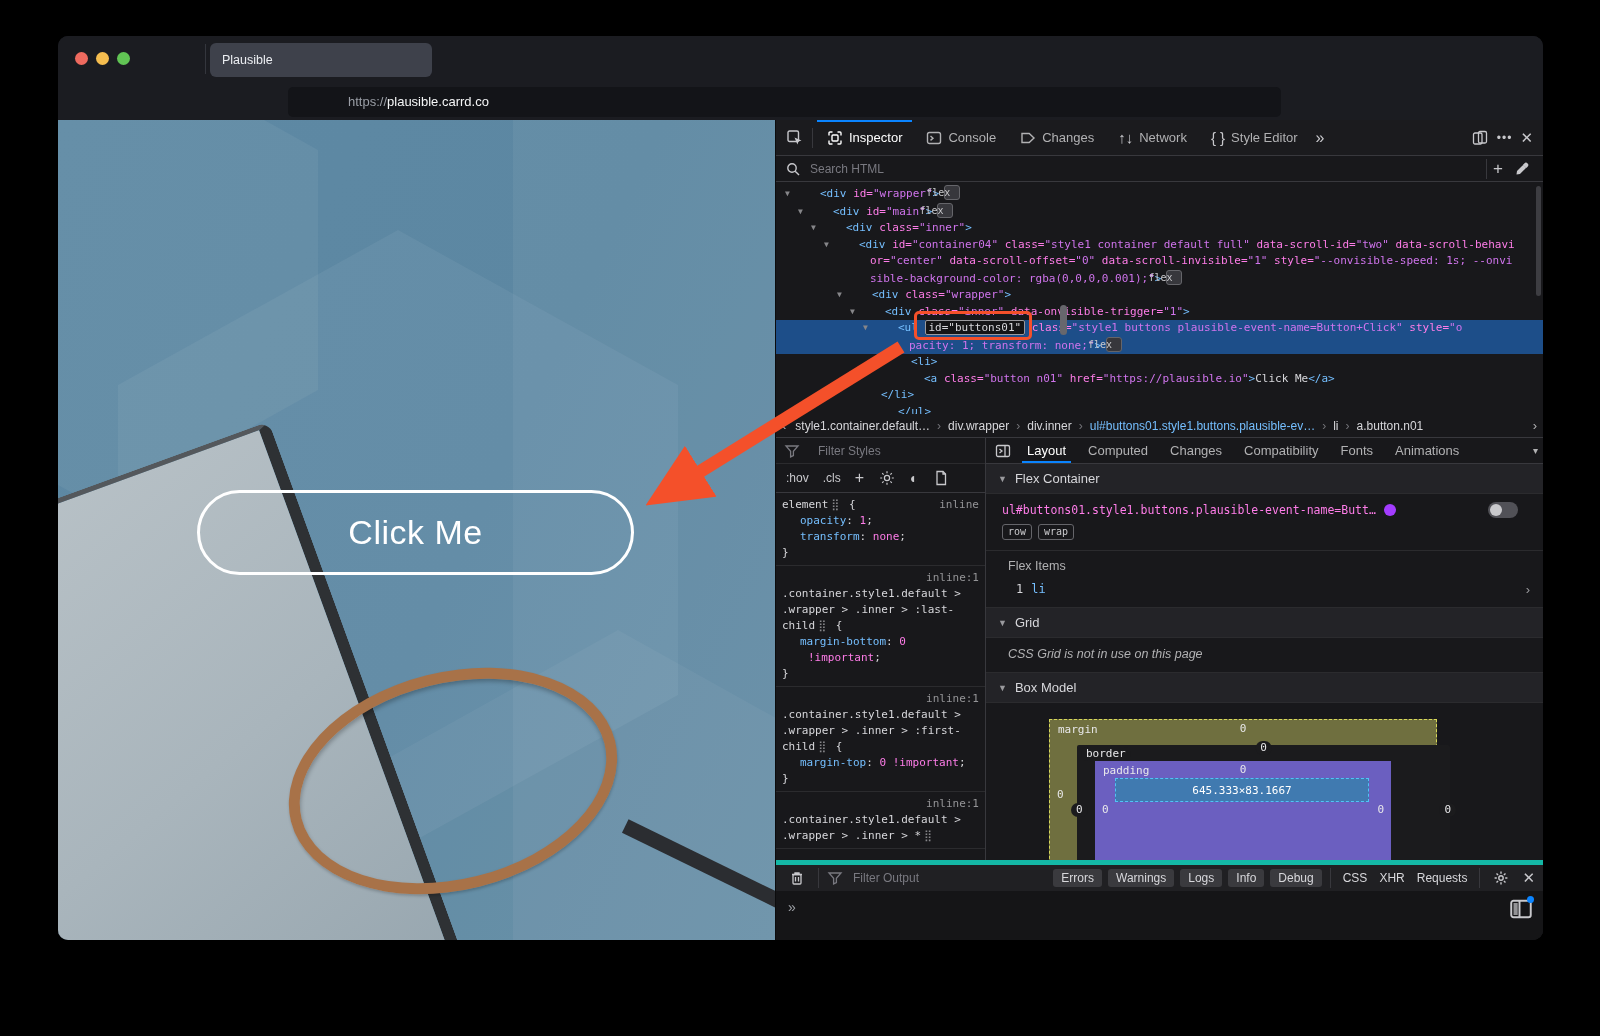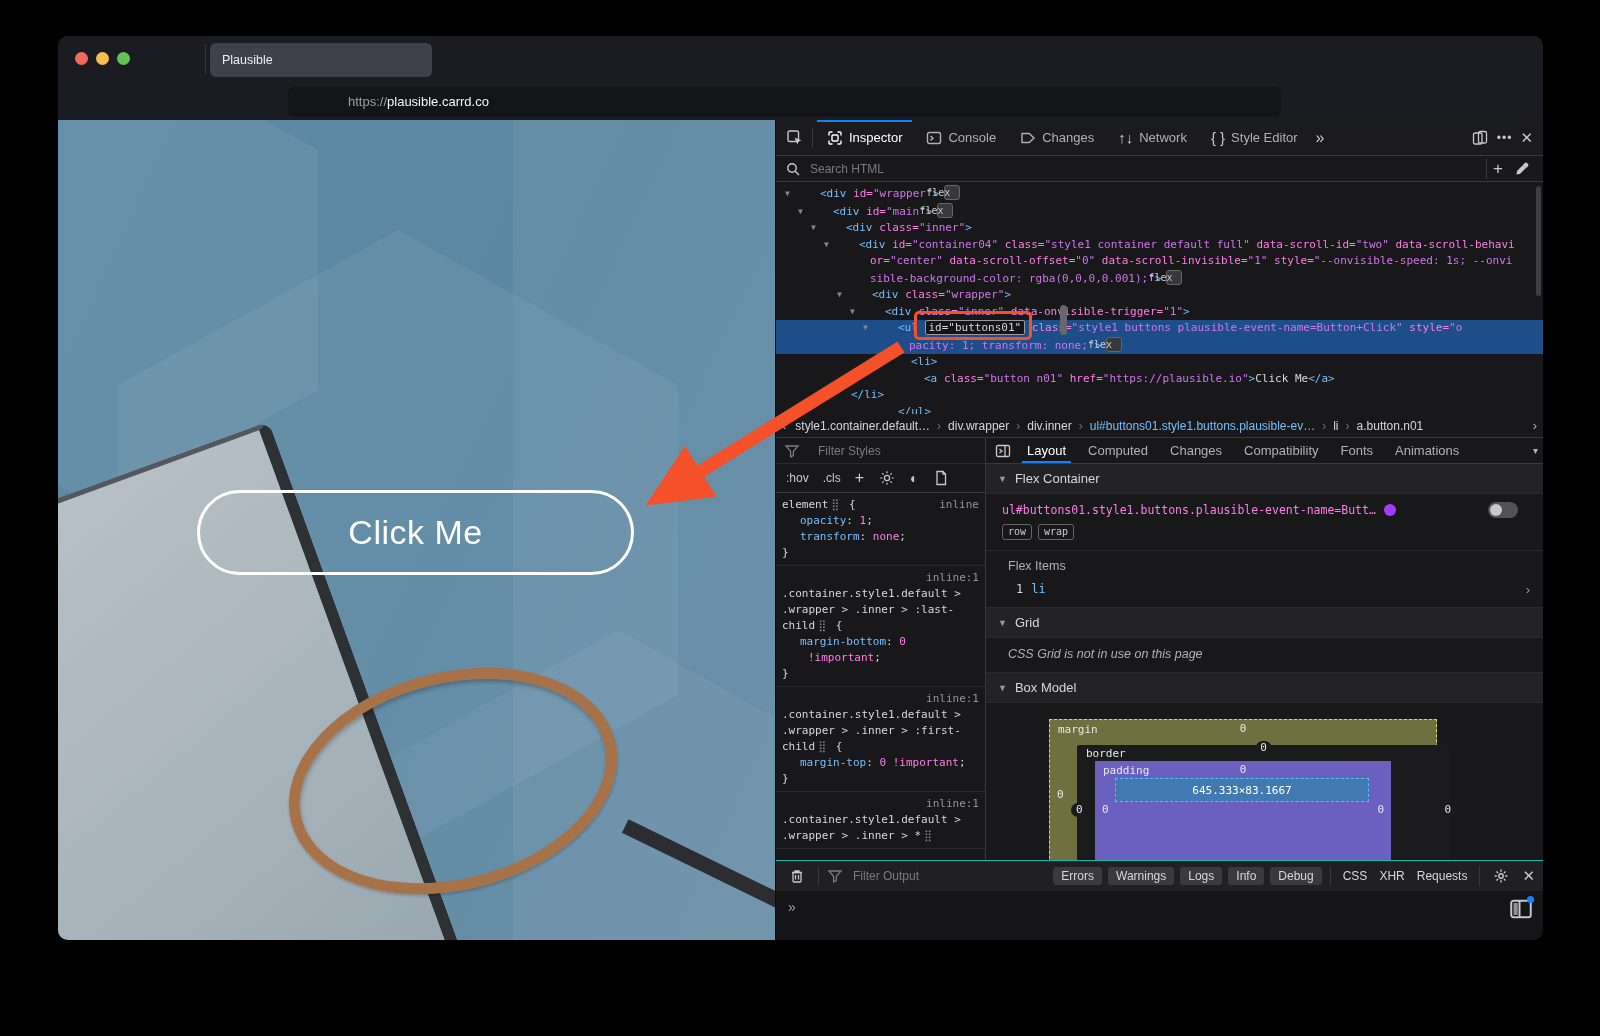--- a/index.html
+++ b/index.html
@@ -135,21 +135,21 @@
   #bm-margin{position:absolute;left:63px;top:16px;width:388px;height:150px;background:#6f6f3f;
     border:1px dashed #d7d759;}
   #bm-border{position:absolute;left:27px;top:25px;width:373px;height:130px;background:#1b1b1d;border-radius:2px;}
   #bm-padding{position:absolute;left:18px;top:16px;width:296px;height:120px;background:#6b5fc0;}
   #bm-content{position:absolute;left:20px;top:17px;width:254px;height:24px;background:#407ab0;
     border:1px dashed #51c3f7;display:flex;align-items:center;justify-content:center;color:#fff;}
   .bm-label{position:absolute;left:8px;top:3px;}
   .bm-chip{background:#1b1b1d;border-radius:7px;padding:0 5px;line-height:14px;}
   .bm-v{position:absolute;line-height:14px;}
   
-  #consolebar{position:absolute;left:0;top:740px;width:100%;height:31px;background:#202023;border-top:1px solid #14b8a6;
+  #consolebar{position:absolute;left:0;top:740px;width:100%;height:31px;background:#202023;border-top:5px solid #14b8a6;
     display:flex;align-items:center;gap:8px;padding:0 8px;}
   #consolebar .filter-input{width:150px;background:transparent;border:none;outline:none;color:#d7d7db;font-size:12px;}
   #consolebar .filter-input::placeholder{color:#797980;}
   .chip{padding:2px 8px;border-radius:3px;background:#3a3a3e;color:#d7d7db;font-size:12px;cursor:pointer;}
   .cat{padding:2px 4px;color:#d7d7db;font-size:12px;cursor:pointer;}
   #chips{display:flex;gap:6px;margin-left:auto;}
   #cats{display:flex;gap:4px;}
   #consolearea{position:absolute;left:0;top:771px;width:100%;height:49px;background:#151517;}
   #prompt{position:absolute;left:12px;top:8px;color:#9da0a6;font-size:14px;cursor:text;}
   #split-ico{position:absolute;right:10px;top:6px;width:24px;height:24px;color:#c8c8cc;cursor:pointer;}
@@ -284,21 +284,21 @@
             <div class="code-row selected">
               <div class="code-line" style="padding-left: 133px; text-indent: -23px; max-width: 690px;"><span class="exp">▼</span><span class="seg-tag">&lt;ul </span><span class="seg-editbox">id="buttons01"</span><span class="seg-attr"> class=</span><span class="seg-val">"style1 buttons plausible-event-name=Button+Click"</span><span class="seg-attr"> style=</span><span class="seg-val">"opacity: 1; transform: none;"</span><span class="seg-tag">&gt;</span><span class="mbadge">flex</span></div>
             </div>
             <div class="code-row">
               <div class="code-line" style="padding-left: 146px; text-indent: -23px;"><span class="exp">▼</span><span class="seg-tag">&lt;li&gt;</span></div>
             </div>
             <div class="code-row">
               <div class="code-line" style="padding-left: 159px; text-indent: -23px;"><span class="exp"></span><span class="seg-tag">&lt;a </span><span class="seg-attr">class=</span><span class="seg-val">"button n01"</span><span class="seg-attr"> href=</span><span class="seg-val">"</span><span class="seg-link">https://plausible.io</span><span class="seg-val">"</span><span class="seg-tag">&gt;</span><span class="seg-txt">Click Me</span><span class="seg-tag">&lt;/a&gt;</span></div>
             </div>
             <div class="code-row">
-              <div class="code-line" style="padding-left: 86px; text-indent: -23px;"><span class="exp"></span><span class="seg-tag">&lt;/li&gt;</span></div>
+              <div class="code-line" style="padding-left: 116px; text-indent: -23px;"><span class="exp"></span><span class="seg-tag">&lt;/li&gt;</span></div>
             </div>
             <div class="code-row">
               <div class="code-line" style="padding-left: 133px; text-indent: -23px;"><span class="exp"></span><span class="seg-tag">&lt;/ul&gt;</span></div>
             </div>
           </div>
         <div id="markup-scroll"></div>
 
         <div id="breadcrumbs">
           <span class="bc-arrow">‹</span>
           <span id="bc-items" style="display:flex;gap:7px;align-items:center;overflow:hidden;">

